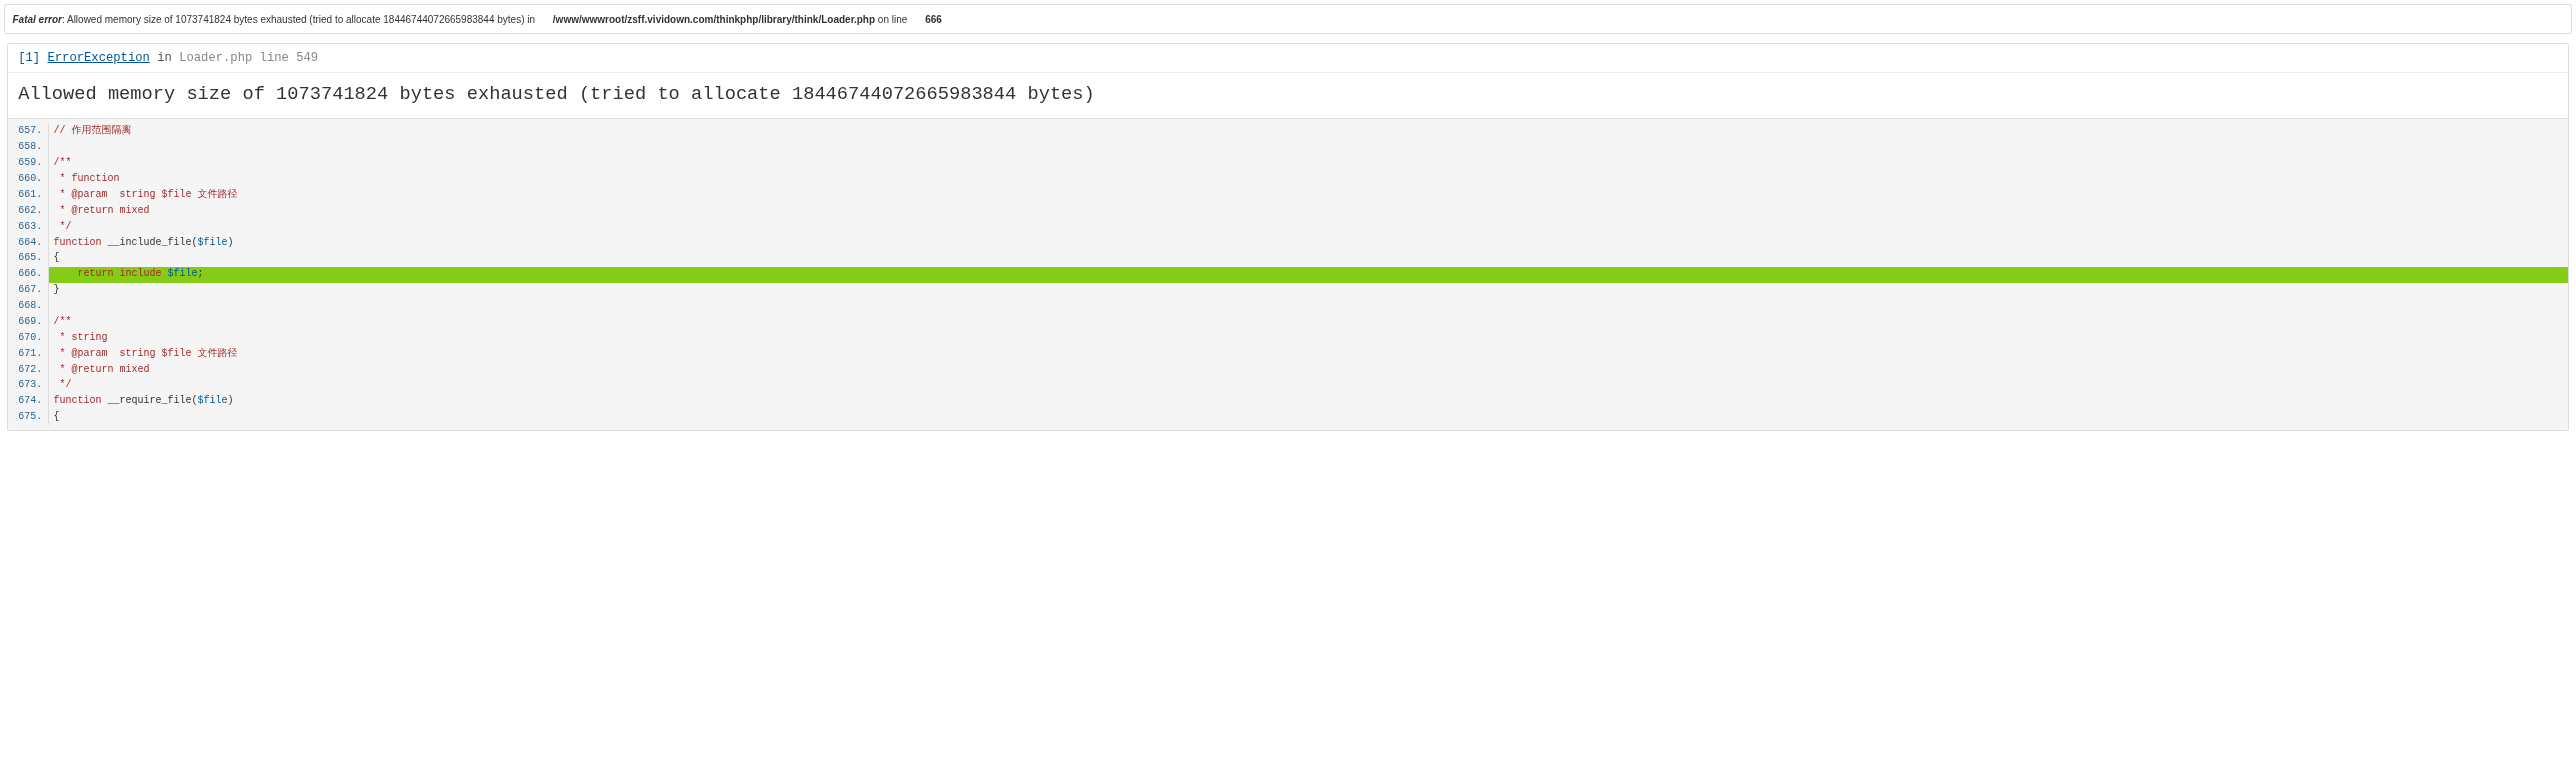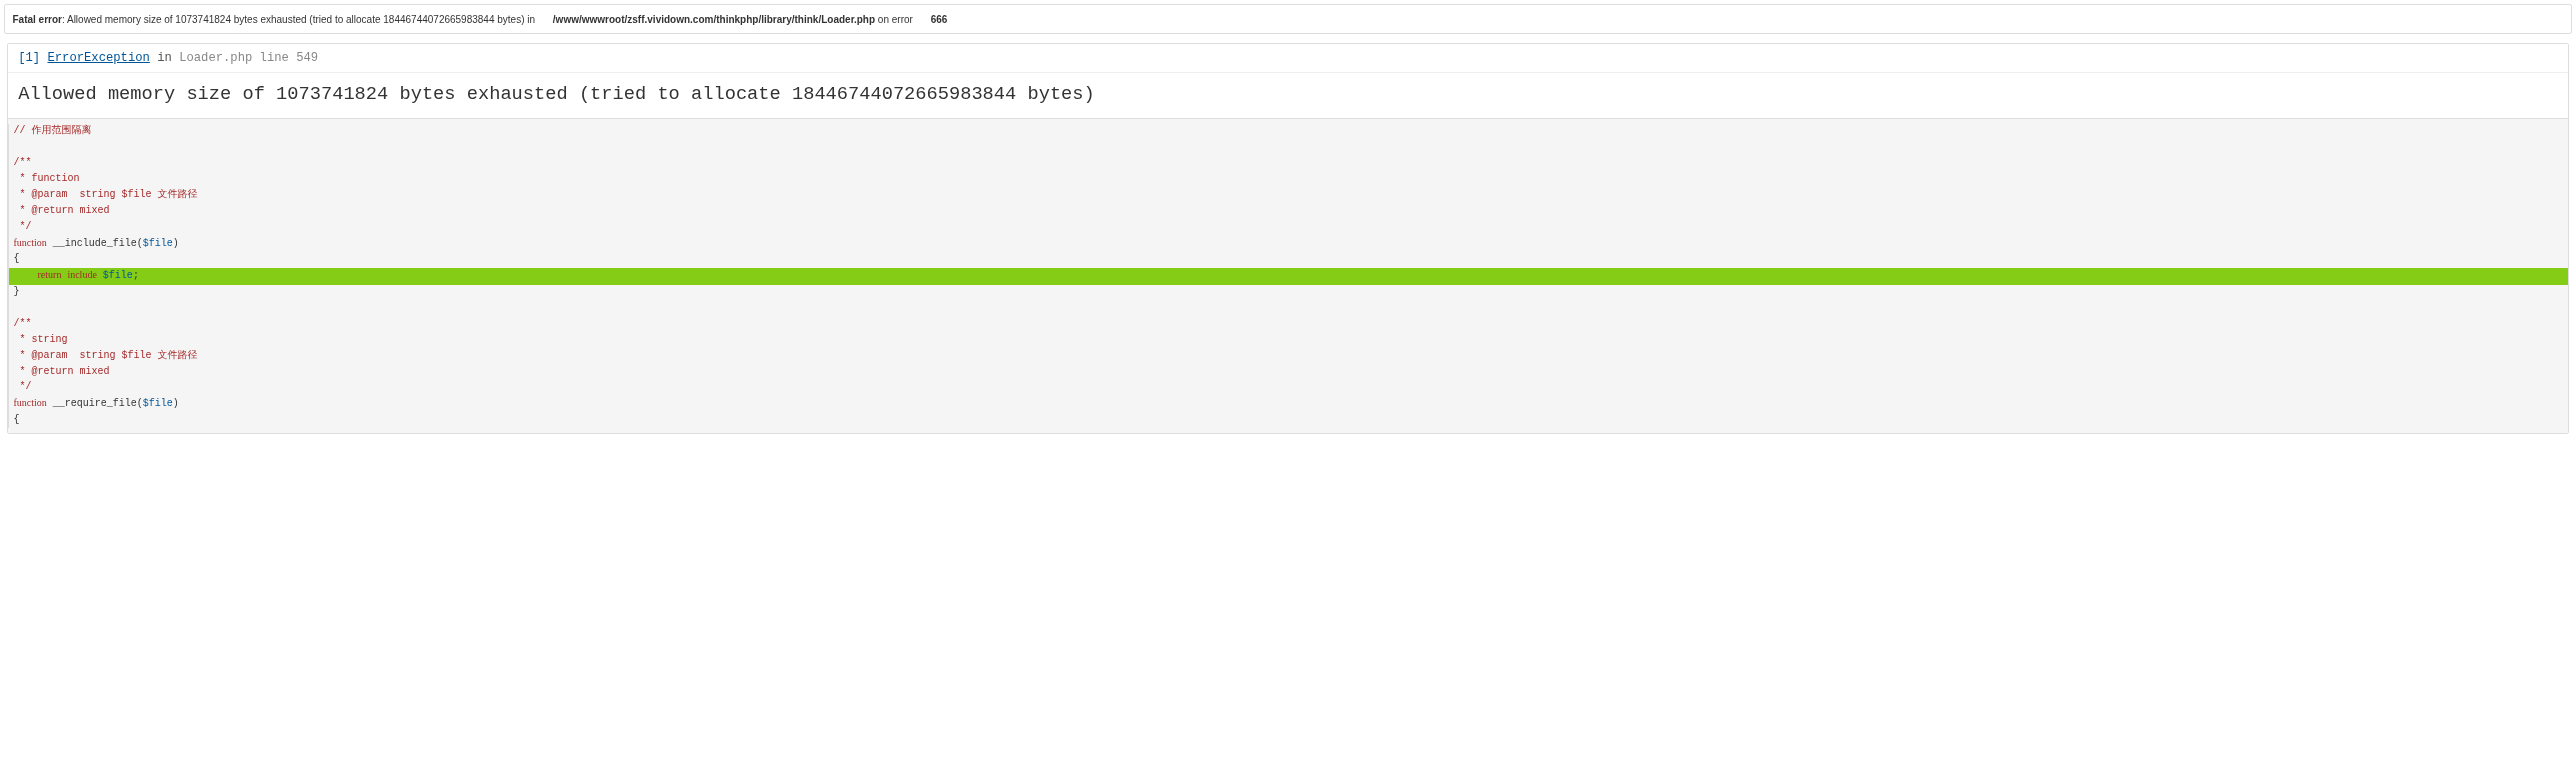--- a/index.html
+++ b/index.html
@@ -1,41 +1,41 @@
 <!DOCTYPE html>
 <html style="font-size:11.5px"><head>
   <meta charset="utf-8">
   <style>
     * { box-sizing: border-box; margin: 0; padding: 0; }
     body { font-family: Verdana, Geneva, sans-serif; font-size: 10px; background: #fff; color: #333; }
     .header-error { padding: 8.6px 7.2px; border: 0.7px solid #ddd; border-radius: 2.2px; margin: 4.3px; background: #fff; }
-    .header-error .fatal { font-weight: bold; }
+    .header-error .fatal { font-weight: bold; font-style: italic; }
     .header-error .path { font-weight: bold; padding-left: 15px; }
     .exception-box { margin: 8.6px 7.2px; border: 0.7px solid #ddd; border-radius: 2.2px; background: #f8f8f8; }
     .exception-head { background: #fff; border-bottom: 0.7px solid #eee; padding: 7.2px 10px; font-family: "Courier New", Courier, monospace; font-size: 12.2px; }
     .exception-head .idx { color: #059; }
     .exception-head .exc { color: #059; text-decoration: underline; cursor: pointer; }
     .exception-head .in { color: #555; }
     .exception-head .loc { color: #888; }
     .exception-msg { background: #fff; font-family: "Courier New", Courier, monospace; font-size: 18.7px; padding: 10px 10px 13px 10px; border-bottom: 0.7px solid #ddd; }
     .code-block { background: #f5f5f5; padding: 4.3px 0; }
-    ol.code { list-style: decimal; font-family: Consolas, "Courier New", monospace; font-size: 10px; color: #333; }
+    ol.code { list-style: decimal; margin-left: 40px; font-family: Consolas, "Courier New", monospace; font-size: 10px; color: #333; }
     ol.code li { padding: 0.7px 4.3px; line-height: 1.45; white-space: pre; border-left: 0.7px solid #ddd; }
     ol.code li::marker { color: #2a6496; }
     ol.code li.highlight { background: #84cc16; }
-    .kw { color: #a52a2a; font-family: Liberation Serif, serif; }
+    .kw { color: #a52a2a; }
     .fn { color: #333; }
     .var { color: #059; }
     .str, .cmt, .doc { color: #a52a2a; }
   </style>
 </head>
 <body>
 
 <div class="header-error">
-  <span class="fatal">Fatal error</span><span>: </span><span>Allowed memory size of 1073741824 bytes exhausted (tried to allocate 18446744072665983844 bytes) in </span><span class="path">/www/wwwroot/zsff.vividown.com/thinkphp/library/think/Loader.php</span><span> on error </span><span class="path">666</span>
+  <span class="fatal">Fatal error</span><span>: </span><span>Allowed memory size of 1073741824 bytes exhausted (tried to allocate 18446744072665983844 bytes) in </span><span class="path">/www/wwwroot/zsff.vividown.com/thinkphp/library/think/Loader.php</span><span> on line </span><span class="path">666</span>
 </div>
 
 <div class="exception-box">
   <div class="exception-head">
     <span class="idx">[1]</span>
     <span class="exc">ErrorException</span><span class="in"> in </span><span class="loc">Loader.php line 549</span>
   </div>
   <div class="exception-msg">Allowed memory size of 1073741824 bytes exhausted (tried to allocate 18446744072665983844 bytes)</div>
   <div class="code-block">
     <ol class="code" id="code-list" start="657">

